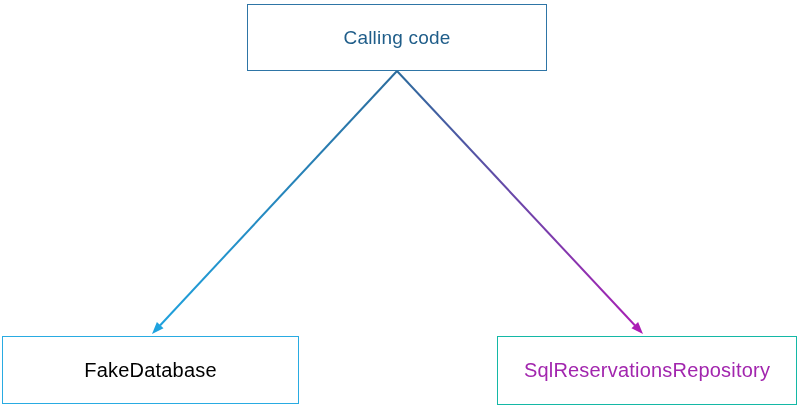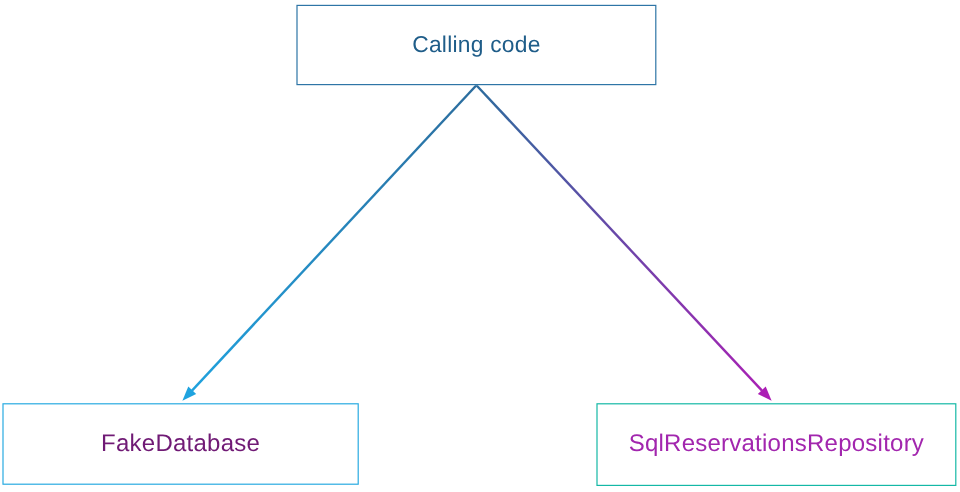--- a/index.html
+++ b/index.html
@@ -39,21 +39,21 @@
     border: 1px solid #2E75A6;
   }
   .node-top .label { color: #1F5D89; }
   .node-left {
     left: 2px;
     top: 336px;
     width: 297px;
     height: 68px;
     border: 1px solid #29ABE2;
   }
-  .node-left .label { color: #701a75; font-size: 20px; }
+  .node-left .label { color: #000000; font-size: 20px; }
   .node-right {
     left: 497px;
     top: 336px;
     width: 300px;
     height: 69px;
     border: 1px solid #14b8a6;
   }
   .node-right .label { color: #A226AE; font-size: 20px; }
   svg.edges {
     position: absolute;

